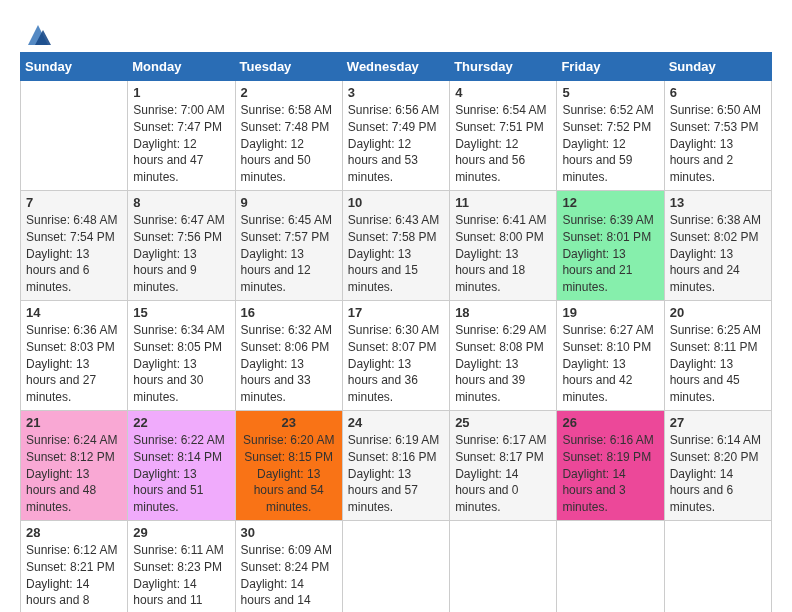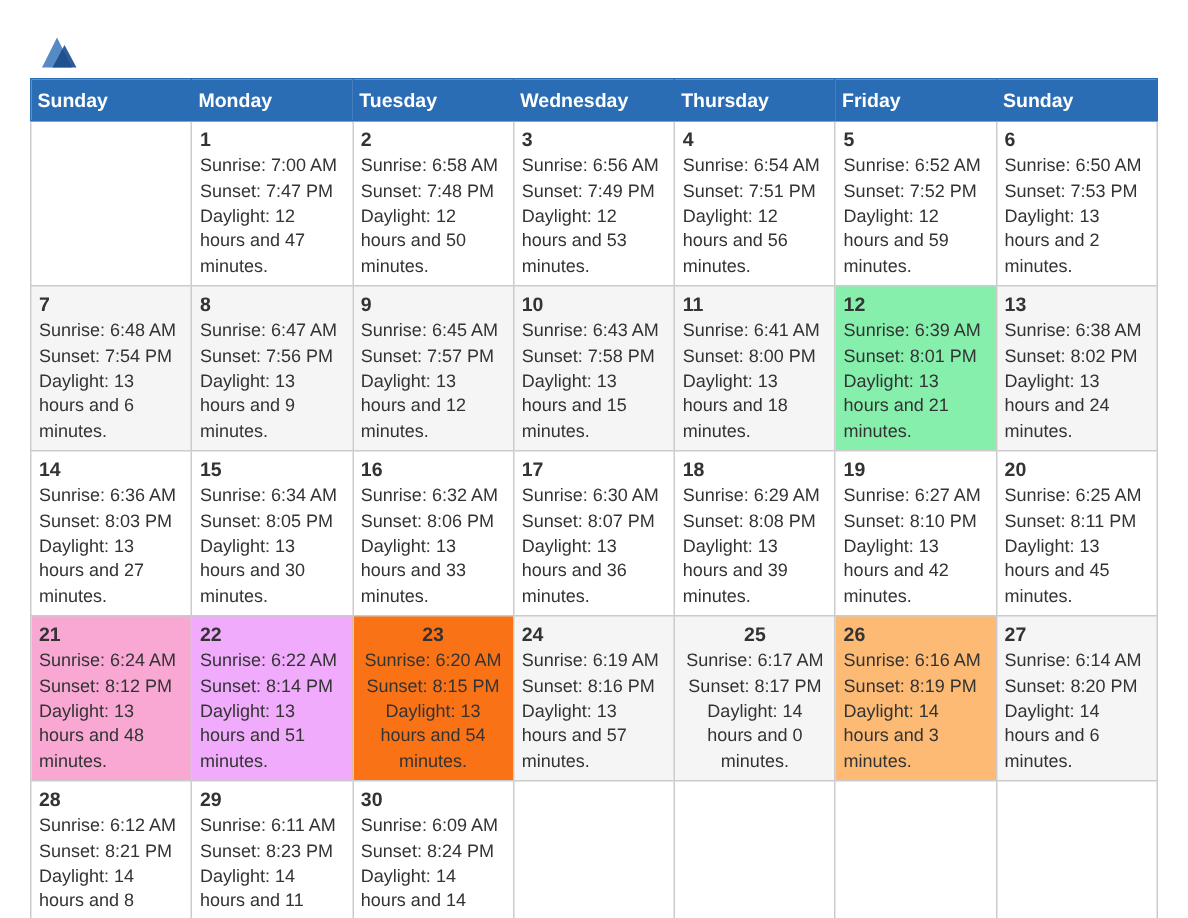--- a/index.html
+++ b/index.html
@@ -219,25 +219,25 @@
           <div class="day-info">Sunrise: 6:22 AM<br>Sunset: 8:14 PM<br>Daylight: 13 hours and 51 minutes.</div>
         </td>
         <td style="background-color: #f97316; text-align: center;">
           <span class="day-number">23</span>
           <div class="day-info">Sunrise: 6:20 AM<br>Sunset: 8:15 PM<br>Daylight: 13 hours and 54 minutes.</div>
         </td>
         <td style="background-color: rgb(245, 245, 245);">
           <span class="day-number">24</span>
           <div class="day-info">Sunrise: 6:19 AM<br>Sunset: 8:16 PM<br>Daylight: 13 hours and 57 minutes.</div>
         </td>
-        <td style="background-color: rgb(245, 245, 245); text-align: center;">
+        <td style="background-color: rgb(245, 245, 245);">
           <span class="day-number">25</span>
           <div class="day-info">Sunrise: 6:17 AM<br>Sunset: 8:17 PM<br>Daylight: 14 hours and 0 minutes.</div>
         </td>
-        <td style="background-color: #fdba74;">
+        <td style="background-color: #ec4899;">
           <span class="day-number">26</span>
           <div class="day-info">Sunrise: 6:16 AM<br>Sunset: 8:19 PM<br>Daylight: 14 hours and 3 minutes.</div>
         </td>
         <td style="background-color: rgb(245, 245, 245);">
           <span class="day-number">27</span>
           <div class="day-info">Sunrise: 6:14 AM<br>Sunset: 8:20 PM<br>Daylight: 14 hours and 6 minutes.</div>
         </td>
       </tr>
       <tr>
         <td>

